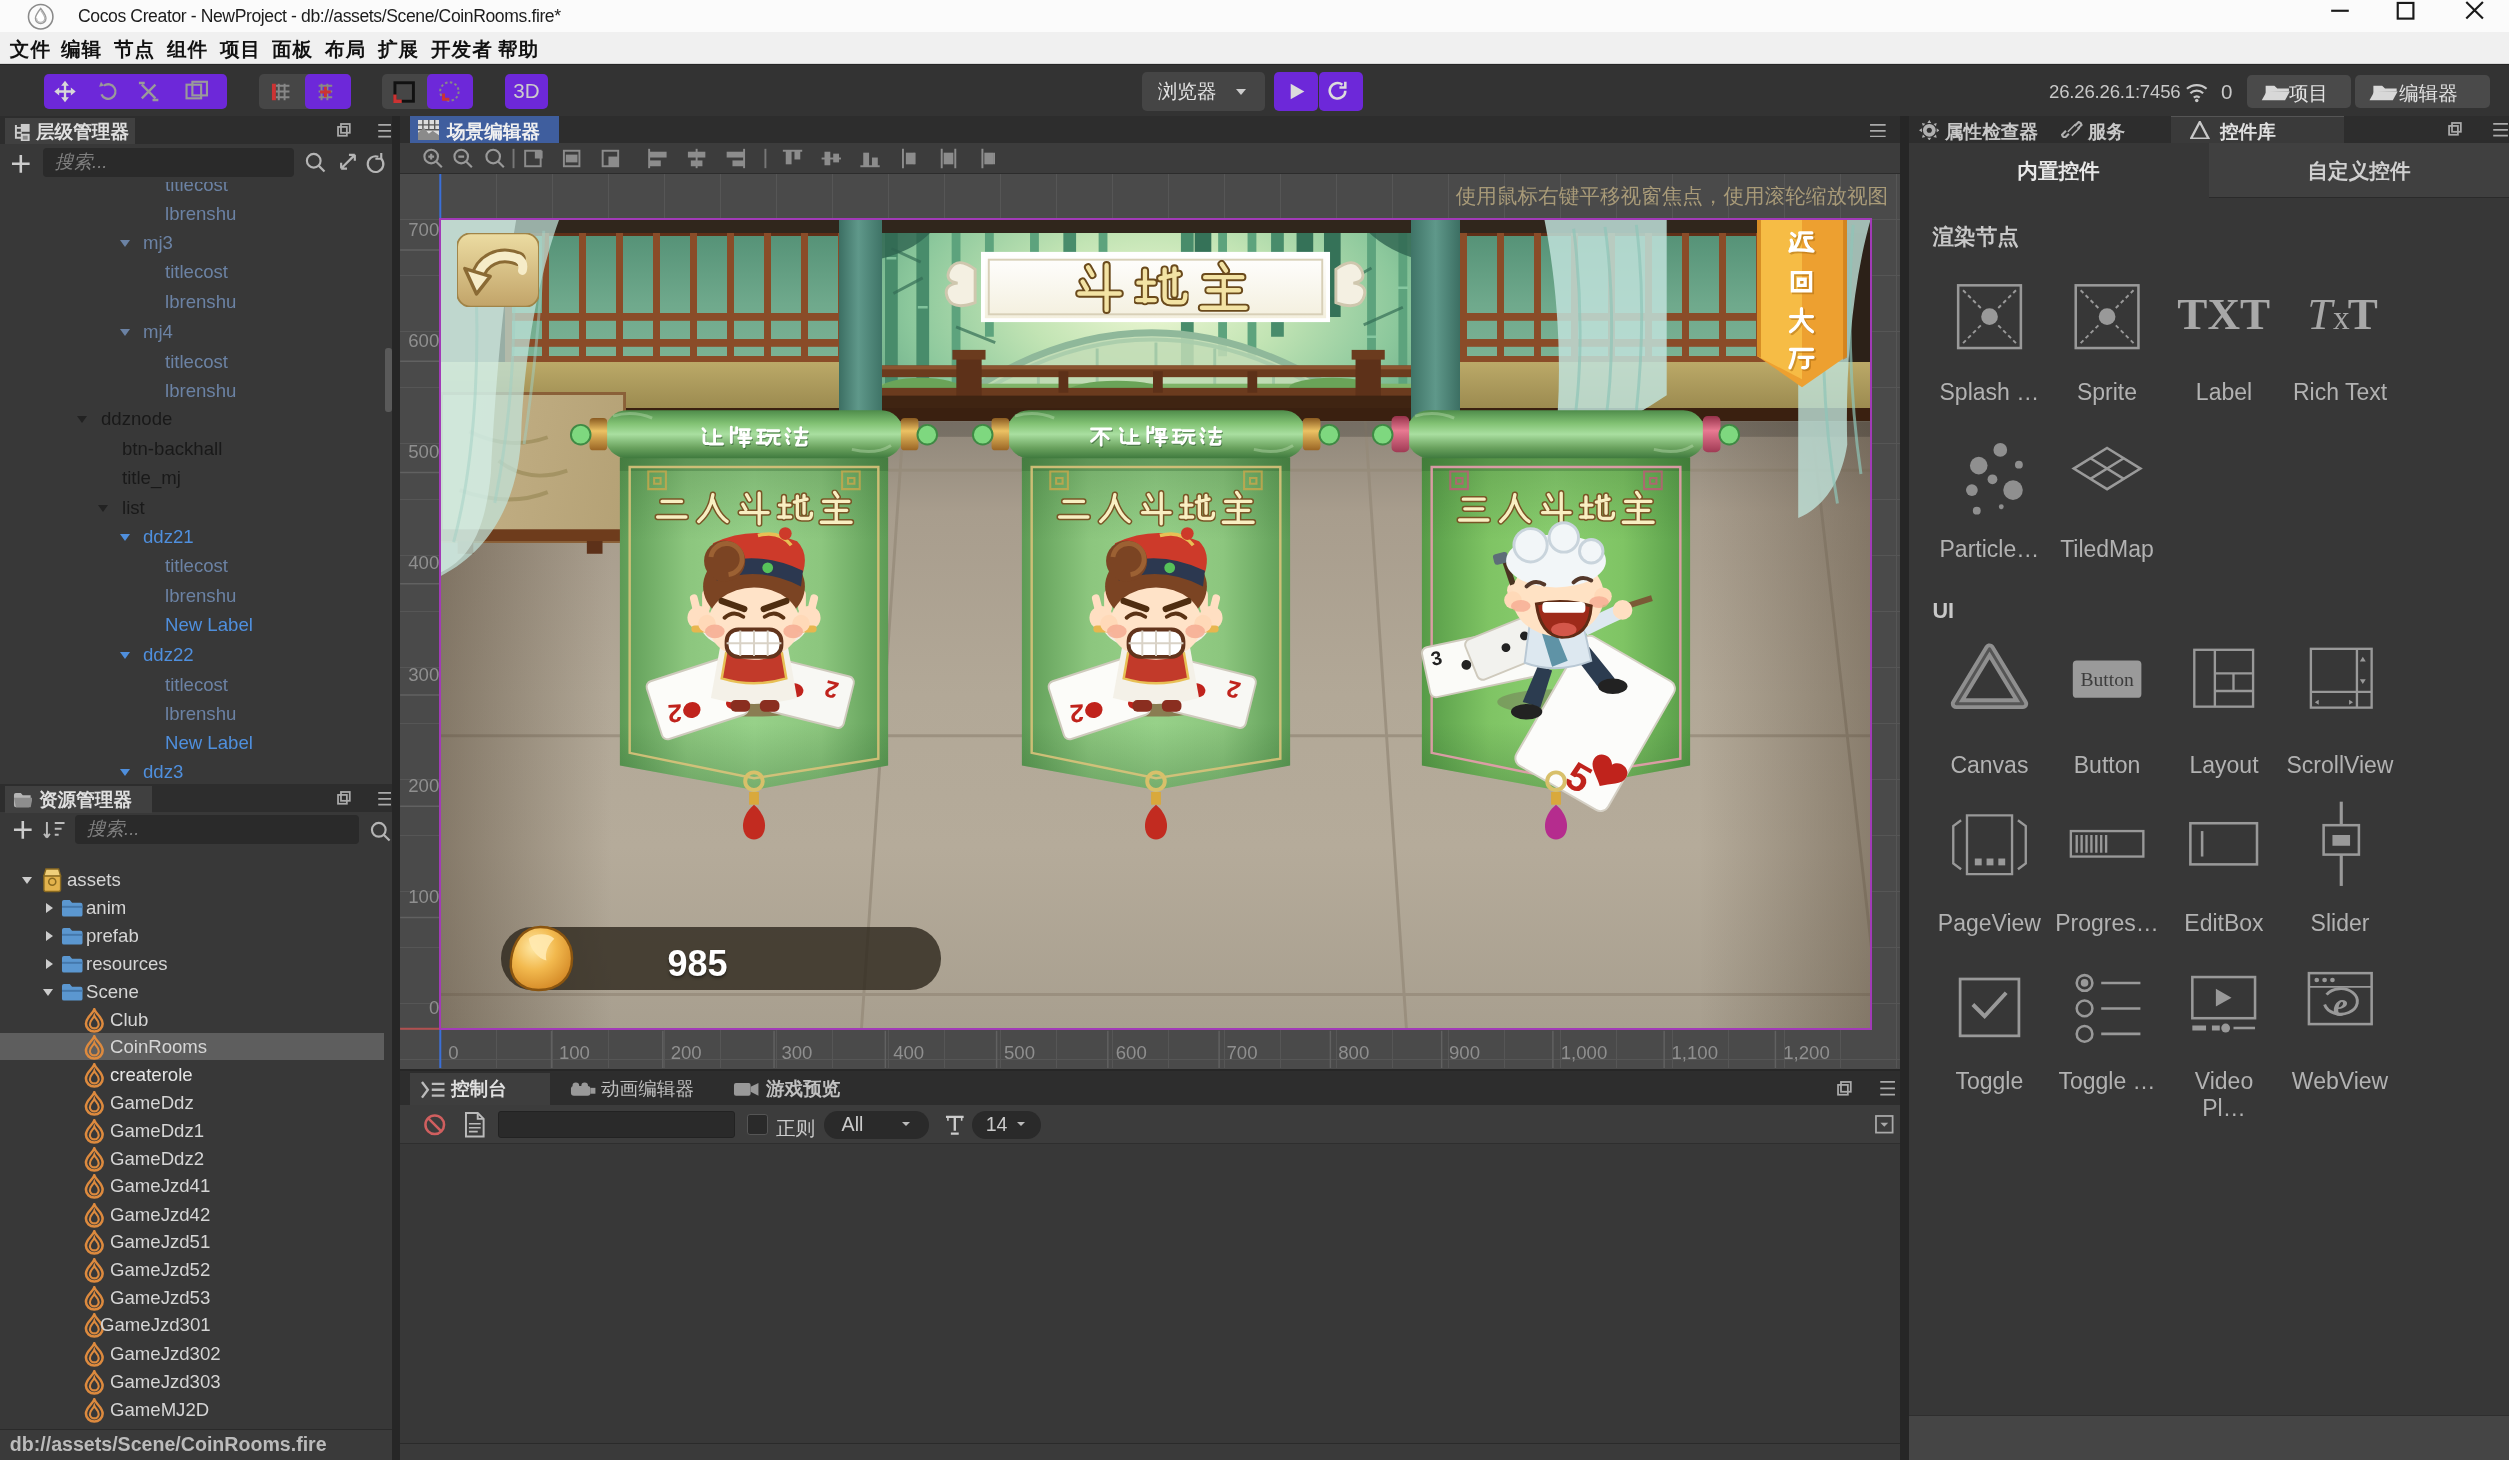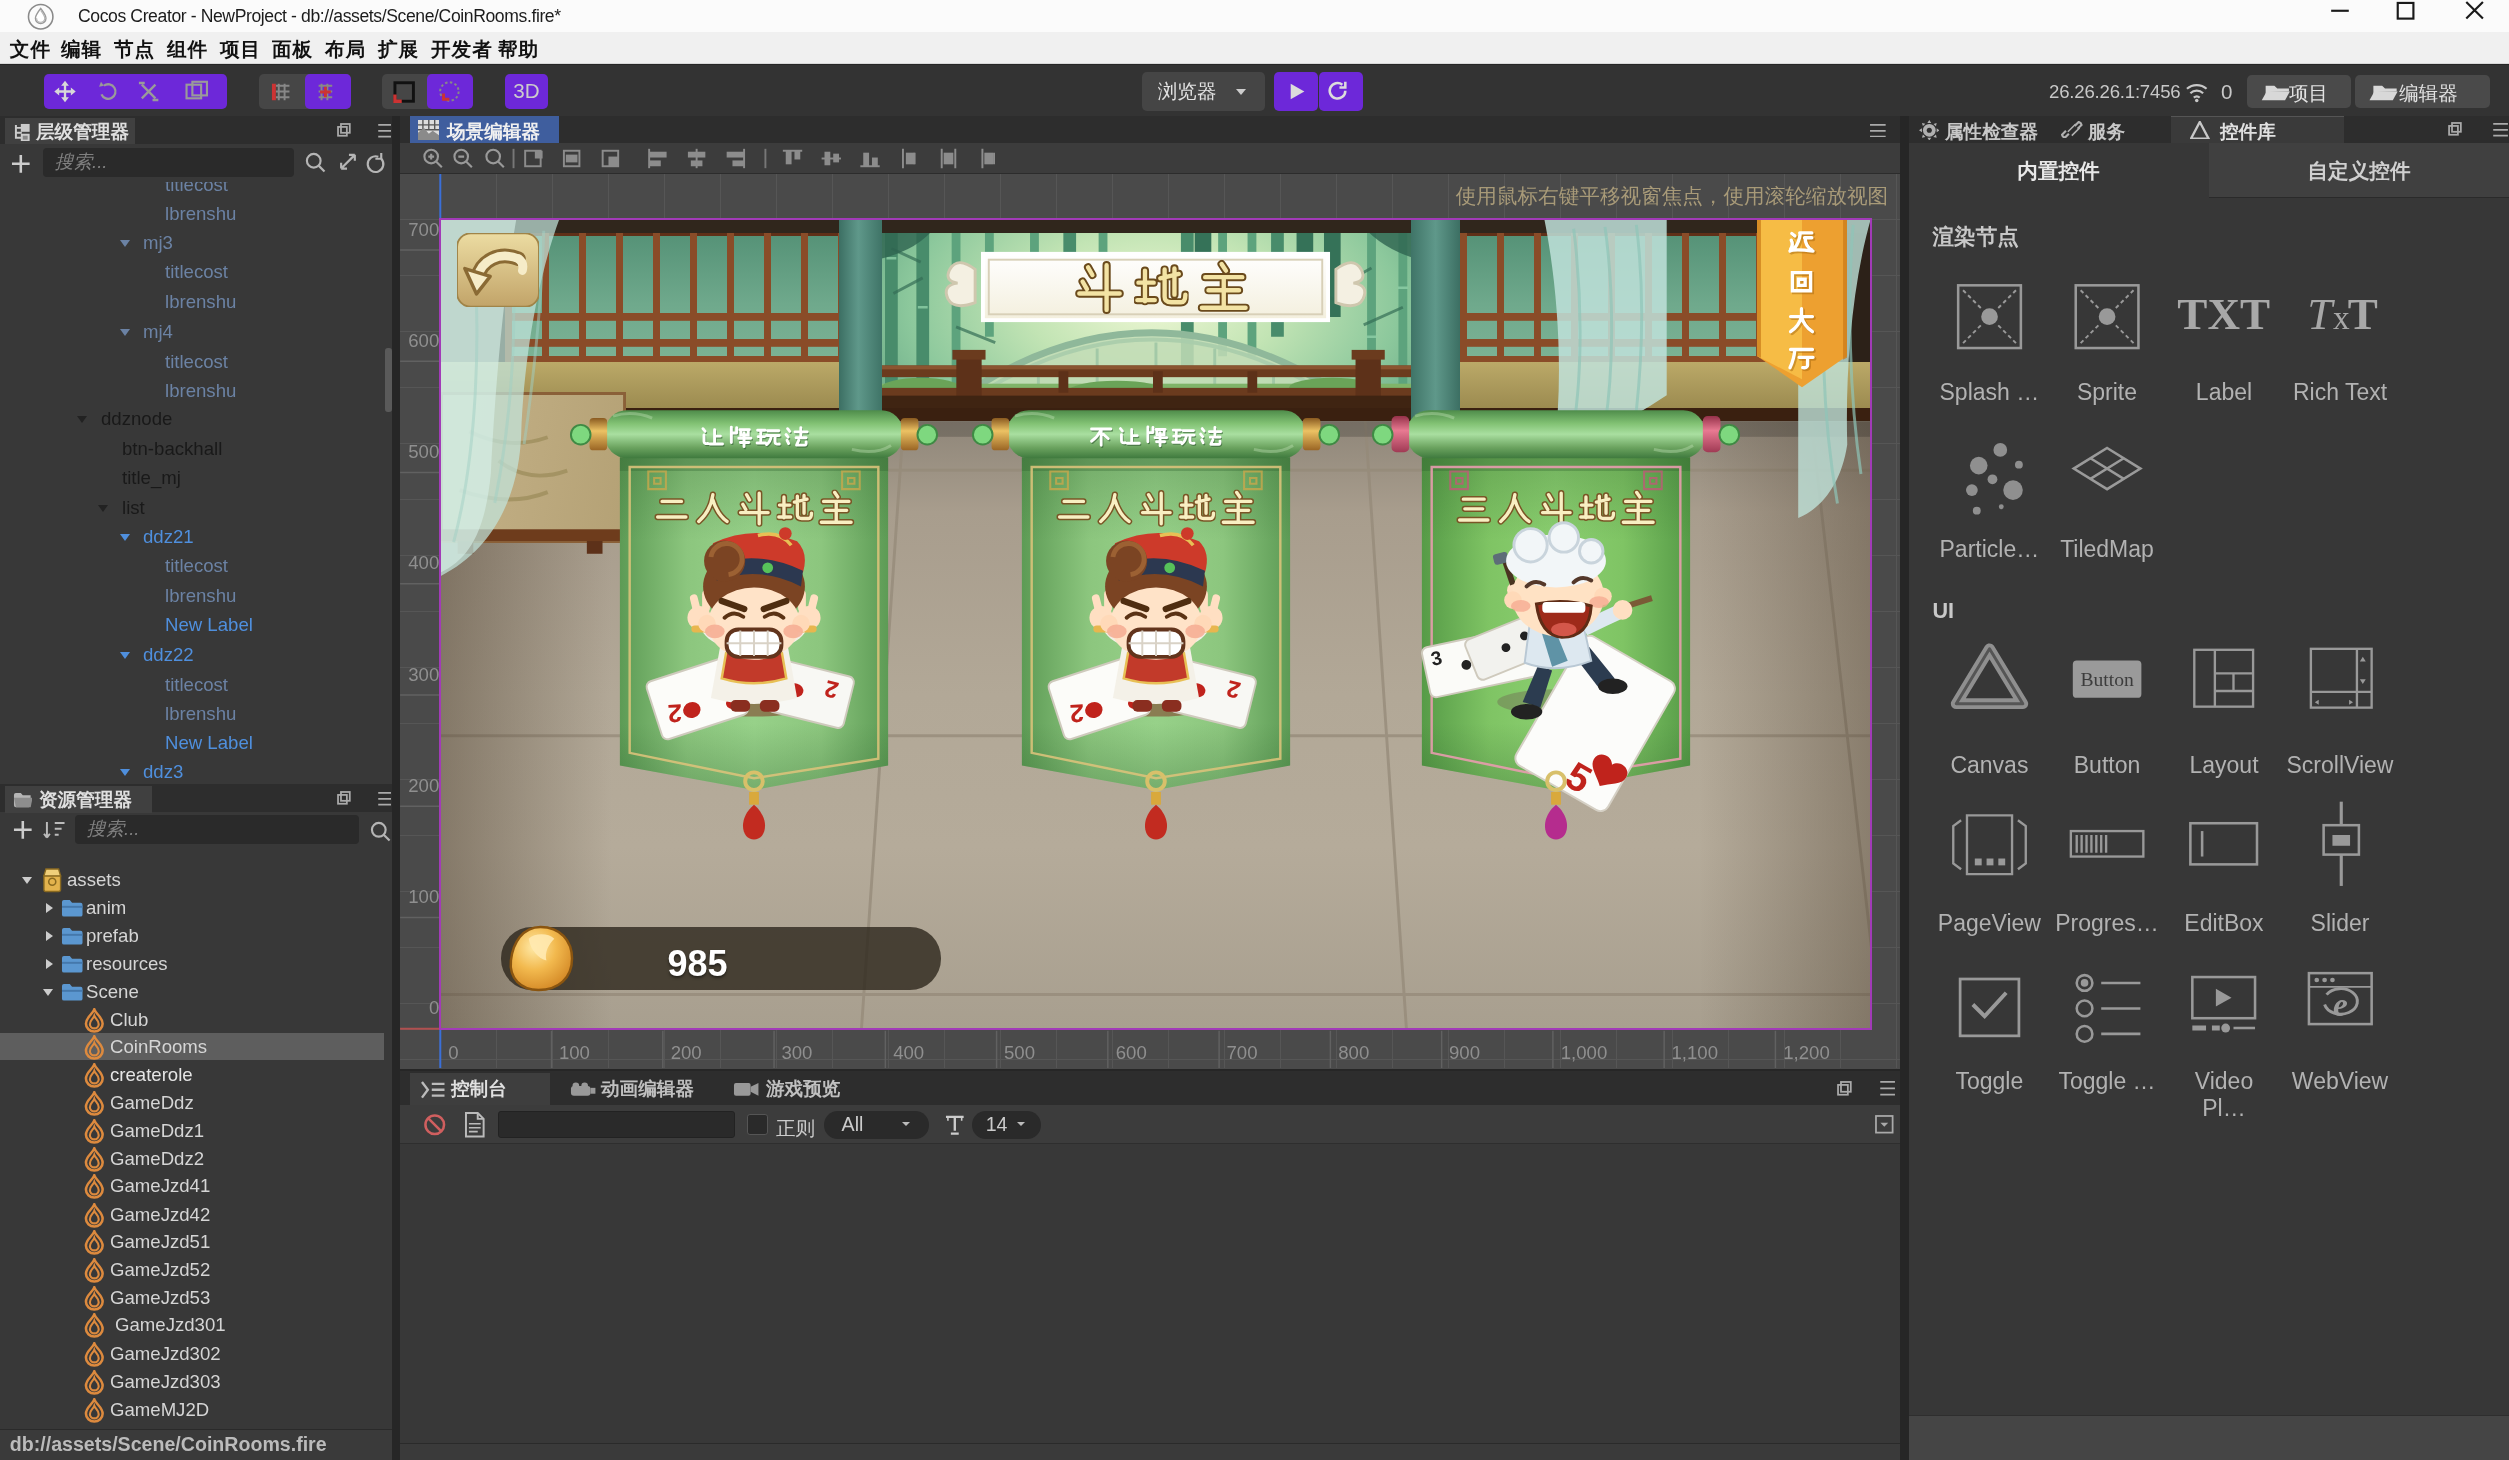--- a/index.html
+++ b/index.html
@@ -395,21 +395,21 @@
           <path d="M10.5 1.5 C12 6 19 9.5 19 16 a8.5 8 0 0 1-17 0 C2 9.5 9 6 10.5 1.5z" fill="none" stroke="#dd8a3e" stroke-width="2.6"></path>
           <path d="M10.5 8 C11.5 11 15 12.5 15 16.5 a4.5 4.3 0 0 1-9 0 C6 12.5 9.5 11 10.5 8z" fill="none" stroke="#dd8a3e" stroke-width="2.2"></path>
         </svg>
         <span class="tt" style="left:110px">GameJzd53</span>
       </div>
     <div class="trow" style="top:527px;color:#d5d5d5">
         <svg class="abs" style="left:84px;top:2px" width="20.6" height="24.5" viewBox="0 0 21 25">
           <path d="M10.5 1.5 C12 6 19 9.5 19 16 a8.5 8 0 0 1-17 0 C2 9.5 9 6 10.5 1.5z" fill="none" stroke="#dd8a3e" stroke-width="2.6"></path>
           <path d="M10.5 8 C11.5 11 15 12.5 15 16.5 a4.5 4.3 0 0 1-9 0 C6 12.5 9.5 11 10.5 8z" fill="none" stroke="#dd8a3e" stroke-width="2.2"></path>
         </svg>
-        <span class="tt" style="left:115px">GameJzd301</span>
+        <span class="tt" style="left:100px">GameJzd301</span>
       </div>
     <div class="trow" style="top:556px;color:#d5d5d5">
         <svg class="abs" style="left:84px;top:2px" width="20.6" height="24.5" viewBox="0 0 21 25">
           <path d="M10.5 1.5 C12 6 19 9.5 19 16 a8.5 8 0 0 1-17 0 C2 9.5 9 6 10.5 1.5z" fill="none" stroke="#dd8a3e" stroke-width="2.6"></path>
           <path d="M10.5 8 C11.5 11 15 12.5 15 16.5 a4.5 4.3 0 0 1-9 0 C6 12.5 9.5 11 10.5 8z" fill="none" stroke="#dd8a3e" stroke-width="2.2"></path>
         </svg>
         <span class="tt" style="left:110px">GameJzd302</span>
       </div>
     <div class="trow" style="top:584px;color:#d5d5d5">
         <svg class="abs" style="left:84px;top:2px" width="20.6" height="24.5" viewBox="0 0 21 25">
@@ -1094,21 +1094,21 @@
       </svg>
   <div class="abs" style="left:51px;top:4.9px;font-size:18.6px;color:#e0e0e0;font-weight:bold">控制台</div>
   <svg class="abs" style="left:169px;top:8.8px" width="27.4" height="19.6" viewBox="0 0 28 20">
         <g fill="#999">
           <rect x="2" y="6" width="20" height="10" rx="3"></rect>
           <circle cx="7" cy="6" r="3.4"></circle>
           <circle cx="16" cy="6" r="3.4"></circle>
           <rect x="22" y="8" width="5" height="6"></rect>
         </g>
       </svg>
-  <div class="abs" style="left:201px;top:4.9px;font-size:18.6px;color:#c0c0c0;font-weight:bold">动画编辑器</div>
+  <div class="abs" style="left:201px;top:4.9px;font-size:18.6px;color:#c0c0c0;font-weight:normal">动画编辑器</div>
   <svg class="abs" style="left:333px;top:8.8px" width="27.4" height="18.6" viewBox="0 0 28 19">
         <g fill="#999">
           <rect x="1" y="3" width="17" height="13" rx="2"></rect>
           <path d="M18 7l8-4v13l-8-4z"></path>
         </g>
       </svg>
   <div class="abs" style="left:366px;top:4.9px;font-size:18.6px;color:#c0c0c0;font-weight:bold">游戏预览</div>
   <svg class="abs" style="left:1437px;top:8.8px" width="59" height="16.7" viewBox="0 0 60 17">
         <g fill="none" stroke="#aaa" stroke-width="1.8">
           <rect x="1" y="5" width="10" height="10"></rect>

